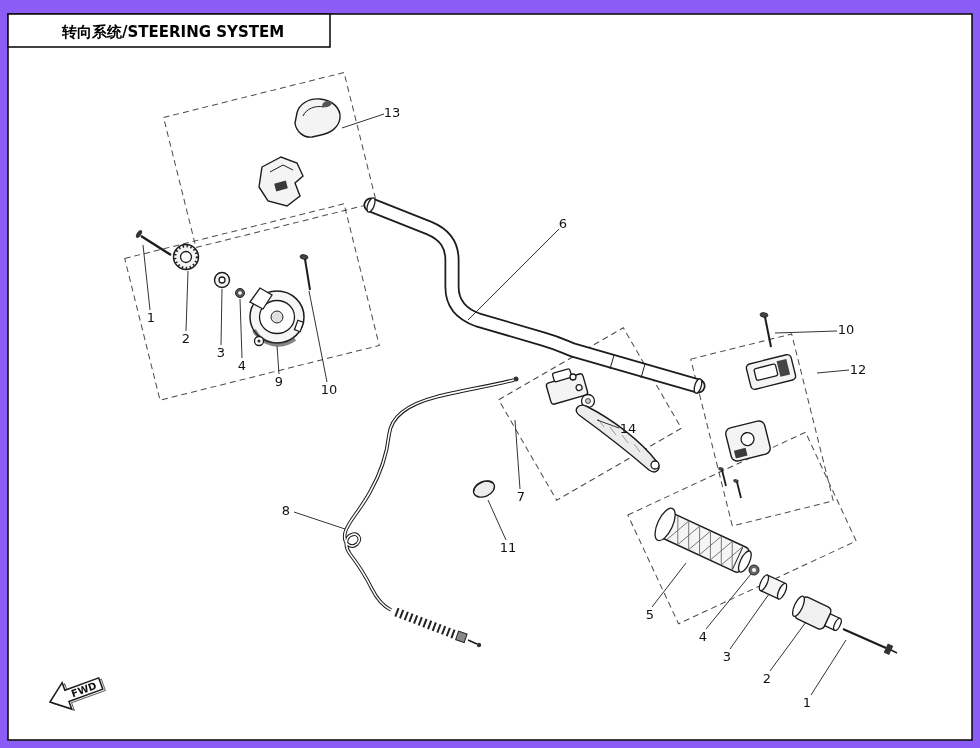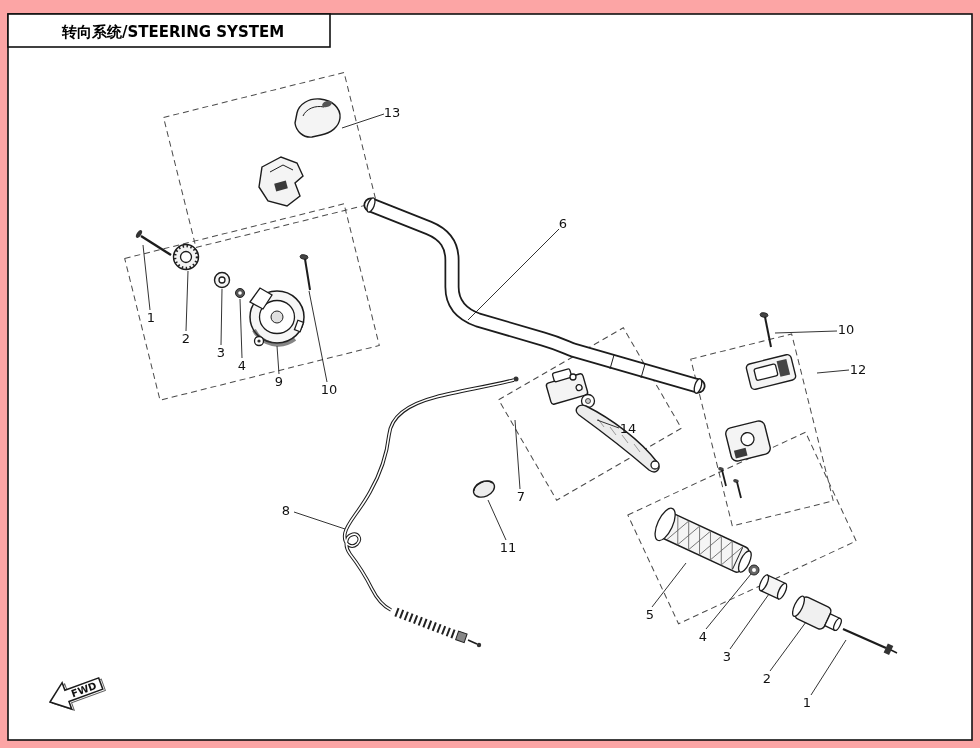--- a/index.html
+++ b/index.html
@@ -1,16 +1,16 @@
 <!DOCTYPE html>
 <html><head>
 <meta charset="utf-8">
 <style>
   html,body{margin:0;padding:0;background:#fff;}
-  .page{width:980px;height:748px;position:relative;background:#fca5a5;font-family:"DejaVu Sans",sans-serif;overflow:hidden;}
+  .page{width:980px;height:748px;position:relative;background:#8b5cf6;font-family:"DejaVu Sans",sans-serif;overflow:hidden;}
   svg{position:absolute;left:0;top:0;}
   .leader{stroke:#1c1c1c;stroke-width:0.9;fill:none;}
   .dashedbox{fill:none;stroke:#4a4a4a;stroke-width:1;stroke-dasharray:6 4;}
   .lbl{font:13px "DejaVu Sans",sans-serif;fill:#111;text-anchor:middle;}
   .ttl{font:bold 15px "DejaVu Sans",sans-serif;fill:#000;}
   .oln{fill:#f4f4f4;stroke:#1c1c1c;stroke-width:1.4;}
   .wht{fill:#ffffff;stroke:#1c1c1c;stroke-width:1.3;}
   .thin{fill:none;stroke:#1c1c1c;stroke-width:1;}
 </style>
 </head>

